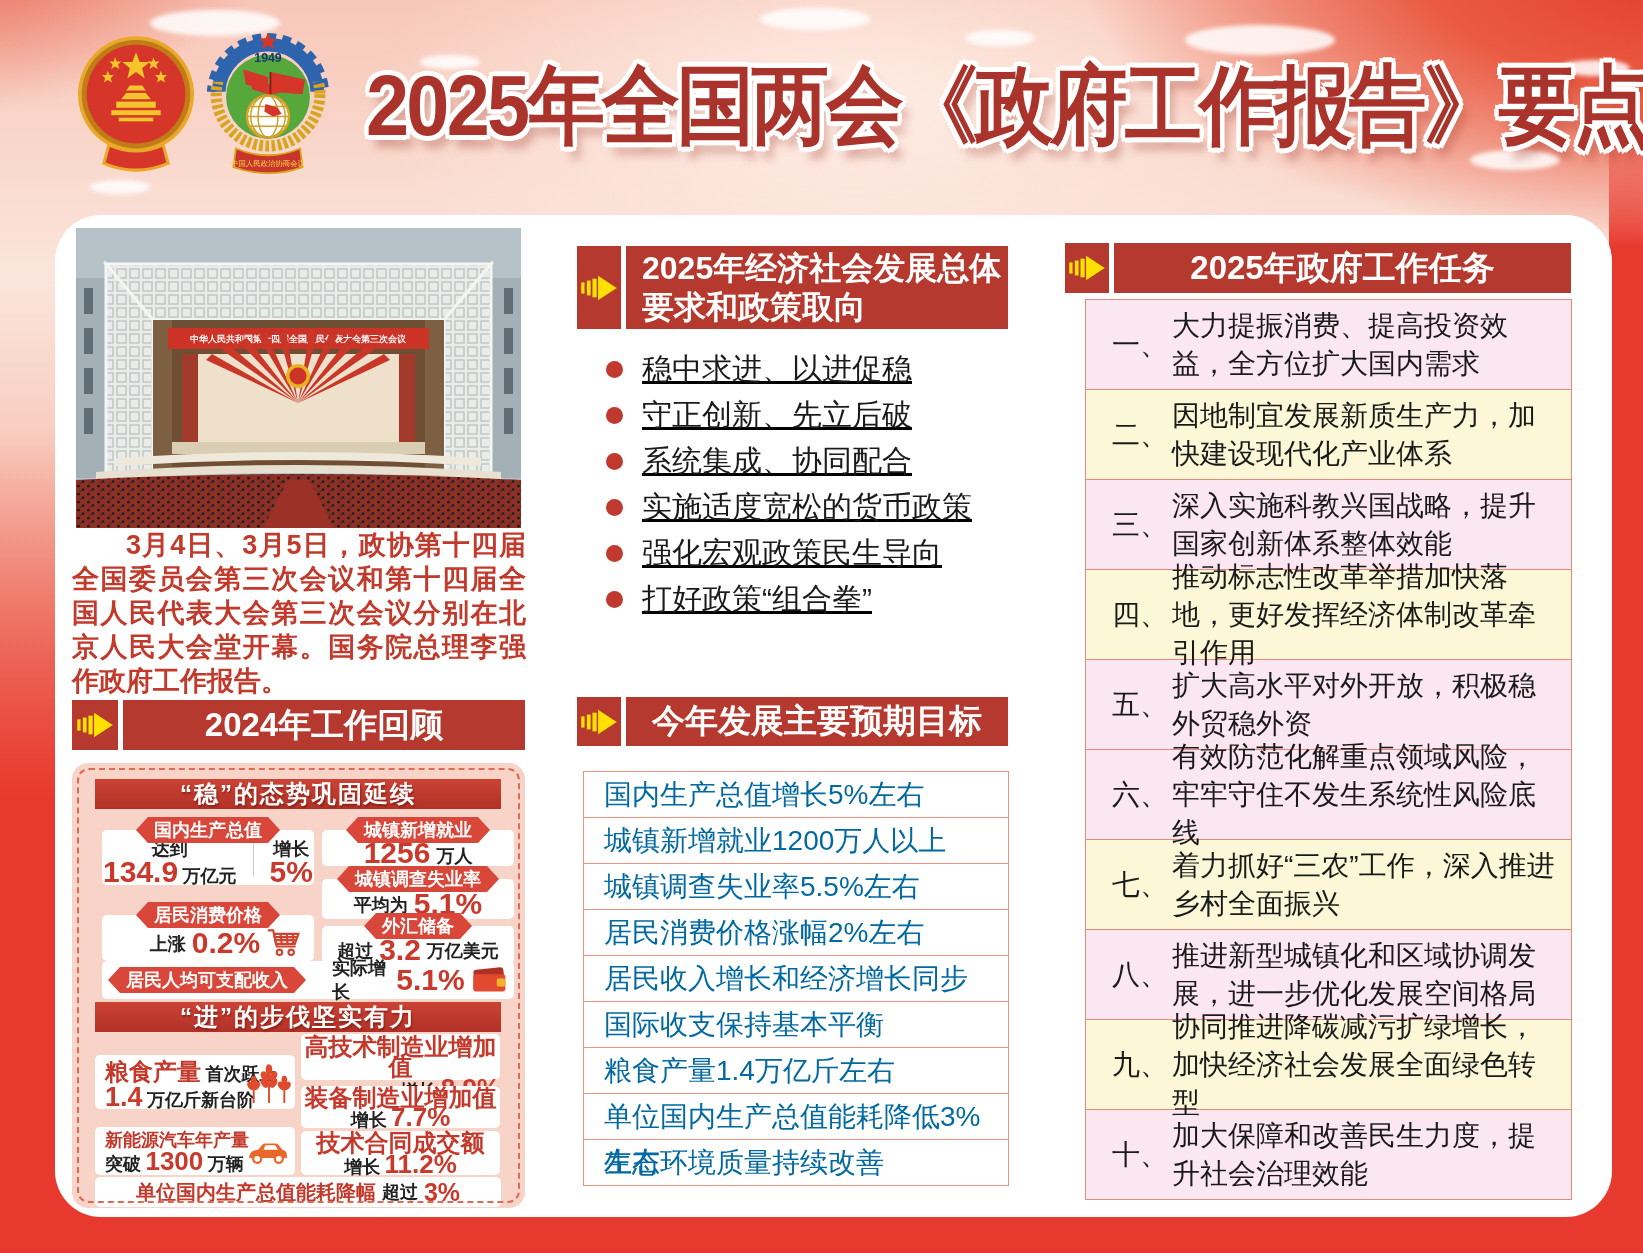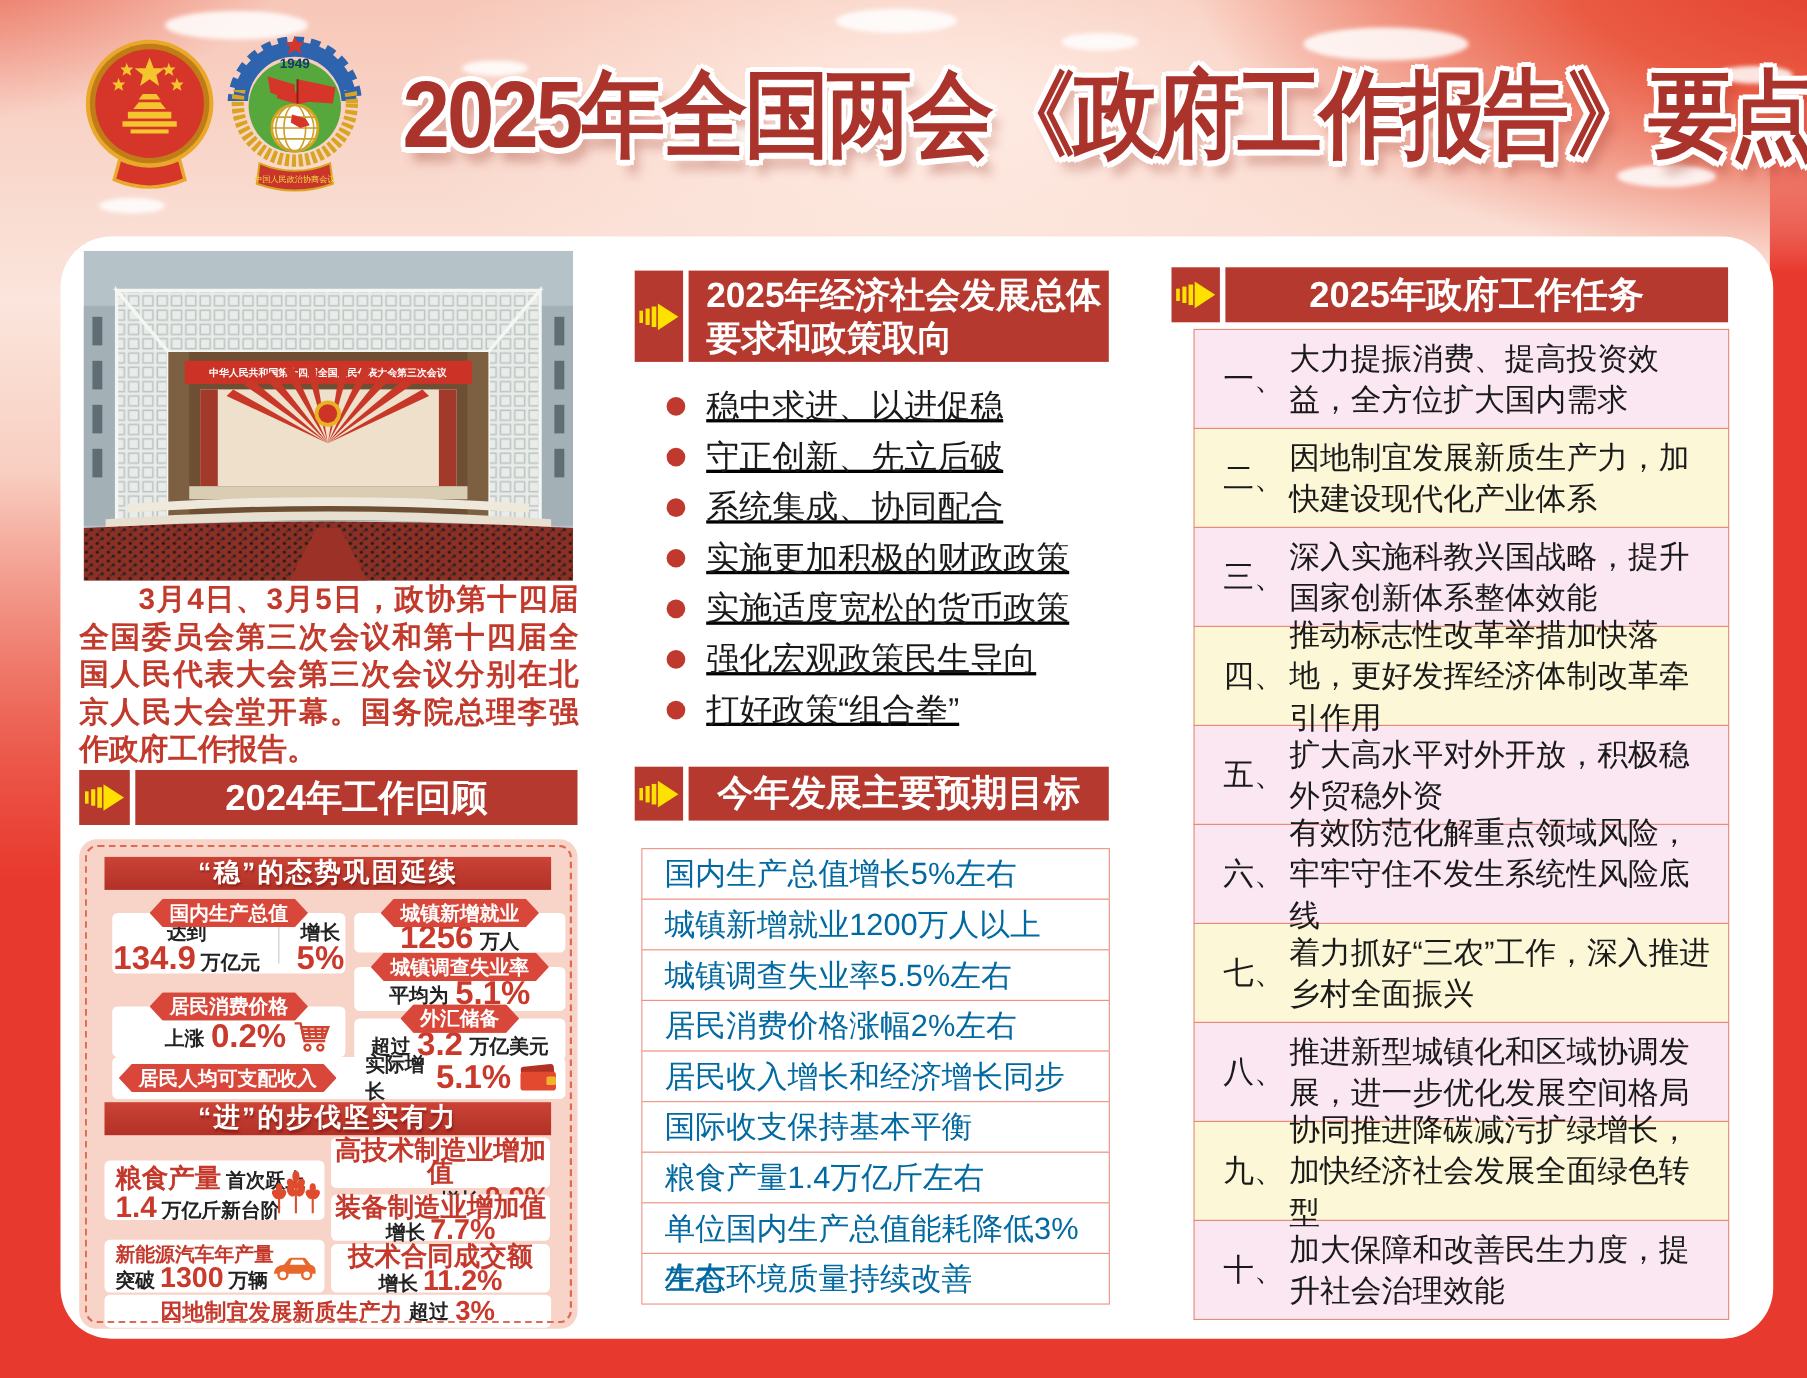--- a/index.html
+++ b/index.html
@@ -349,21 +349,21 @@
 
     <div class="stat-card" style="left:229px;top:368px;width:199px;height:44px;text-align:center;padding-top:2px;">
       <div class="rt" style="line-height:20px;">技术合同成交额</div>
       <div style="line-height:22px;">
         <span class="sm">增长</span>
         <span class="big" style="font-size:26px;">11.2%</span>
       </div>
     </div>
 
     <div class="stat-card crow" style="left:23px;top:414px;width:406px;height:30px;">
-      <span class="rt" style="font-size:20px;">因地制宜发展新质生产力</span>
+      <span class="rt" style="font-size:20px;">单位国内生产总值能耗降幅</span>
       <span class="sm">超过</span>
       <span class="big" style="font-size:25px;">3%</span>
     </div>
   </div>
 
   <div class="sec" style="left:577px;top:246px;width:431px;height:83px;">
     <div class="arrowbox" style="width:44px;">
       <svg width="38" height="28" viewBox="0 0 40 30">
           <rect x="1" y="9" width="3.5" height="12" fill="#ffe100"></rect>
           <rect x="7" y="7" width="4" height="16" fill="#ffe100"></rect>
@@ -384,24 +384,20 @@
         <span class="dot"></span>
         <span>稳中求进、以进促稳</span>
       </div>
       <div class="bullet">
         <span class="dot"></span>
         <span>守正创新、先立后破</span>
       </div>
       <div class="bullet">
         <span class="dot"></span>
         <span>系统集成、协同配合</span>
-      </div>
-      <div class="bullet">
-        <span class="dot"></span>
-        <span>实施更加积极的财政政策</span>
       </div>
       <div class="bullet">
         <span class="dot"></span>
         <span>实施适度宽松的货币政策</span>
       </div>
       <div class="bullet">
         <span class="dot"></span>
         <span>强化宏观政策民生导向</span>
       </div>
       <div class="bullet">

